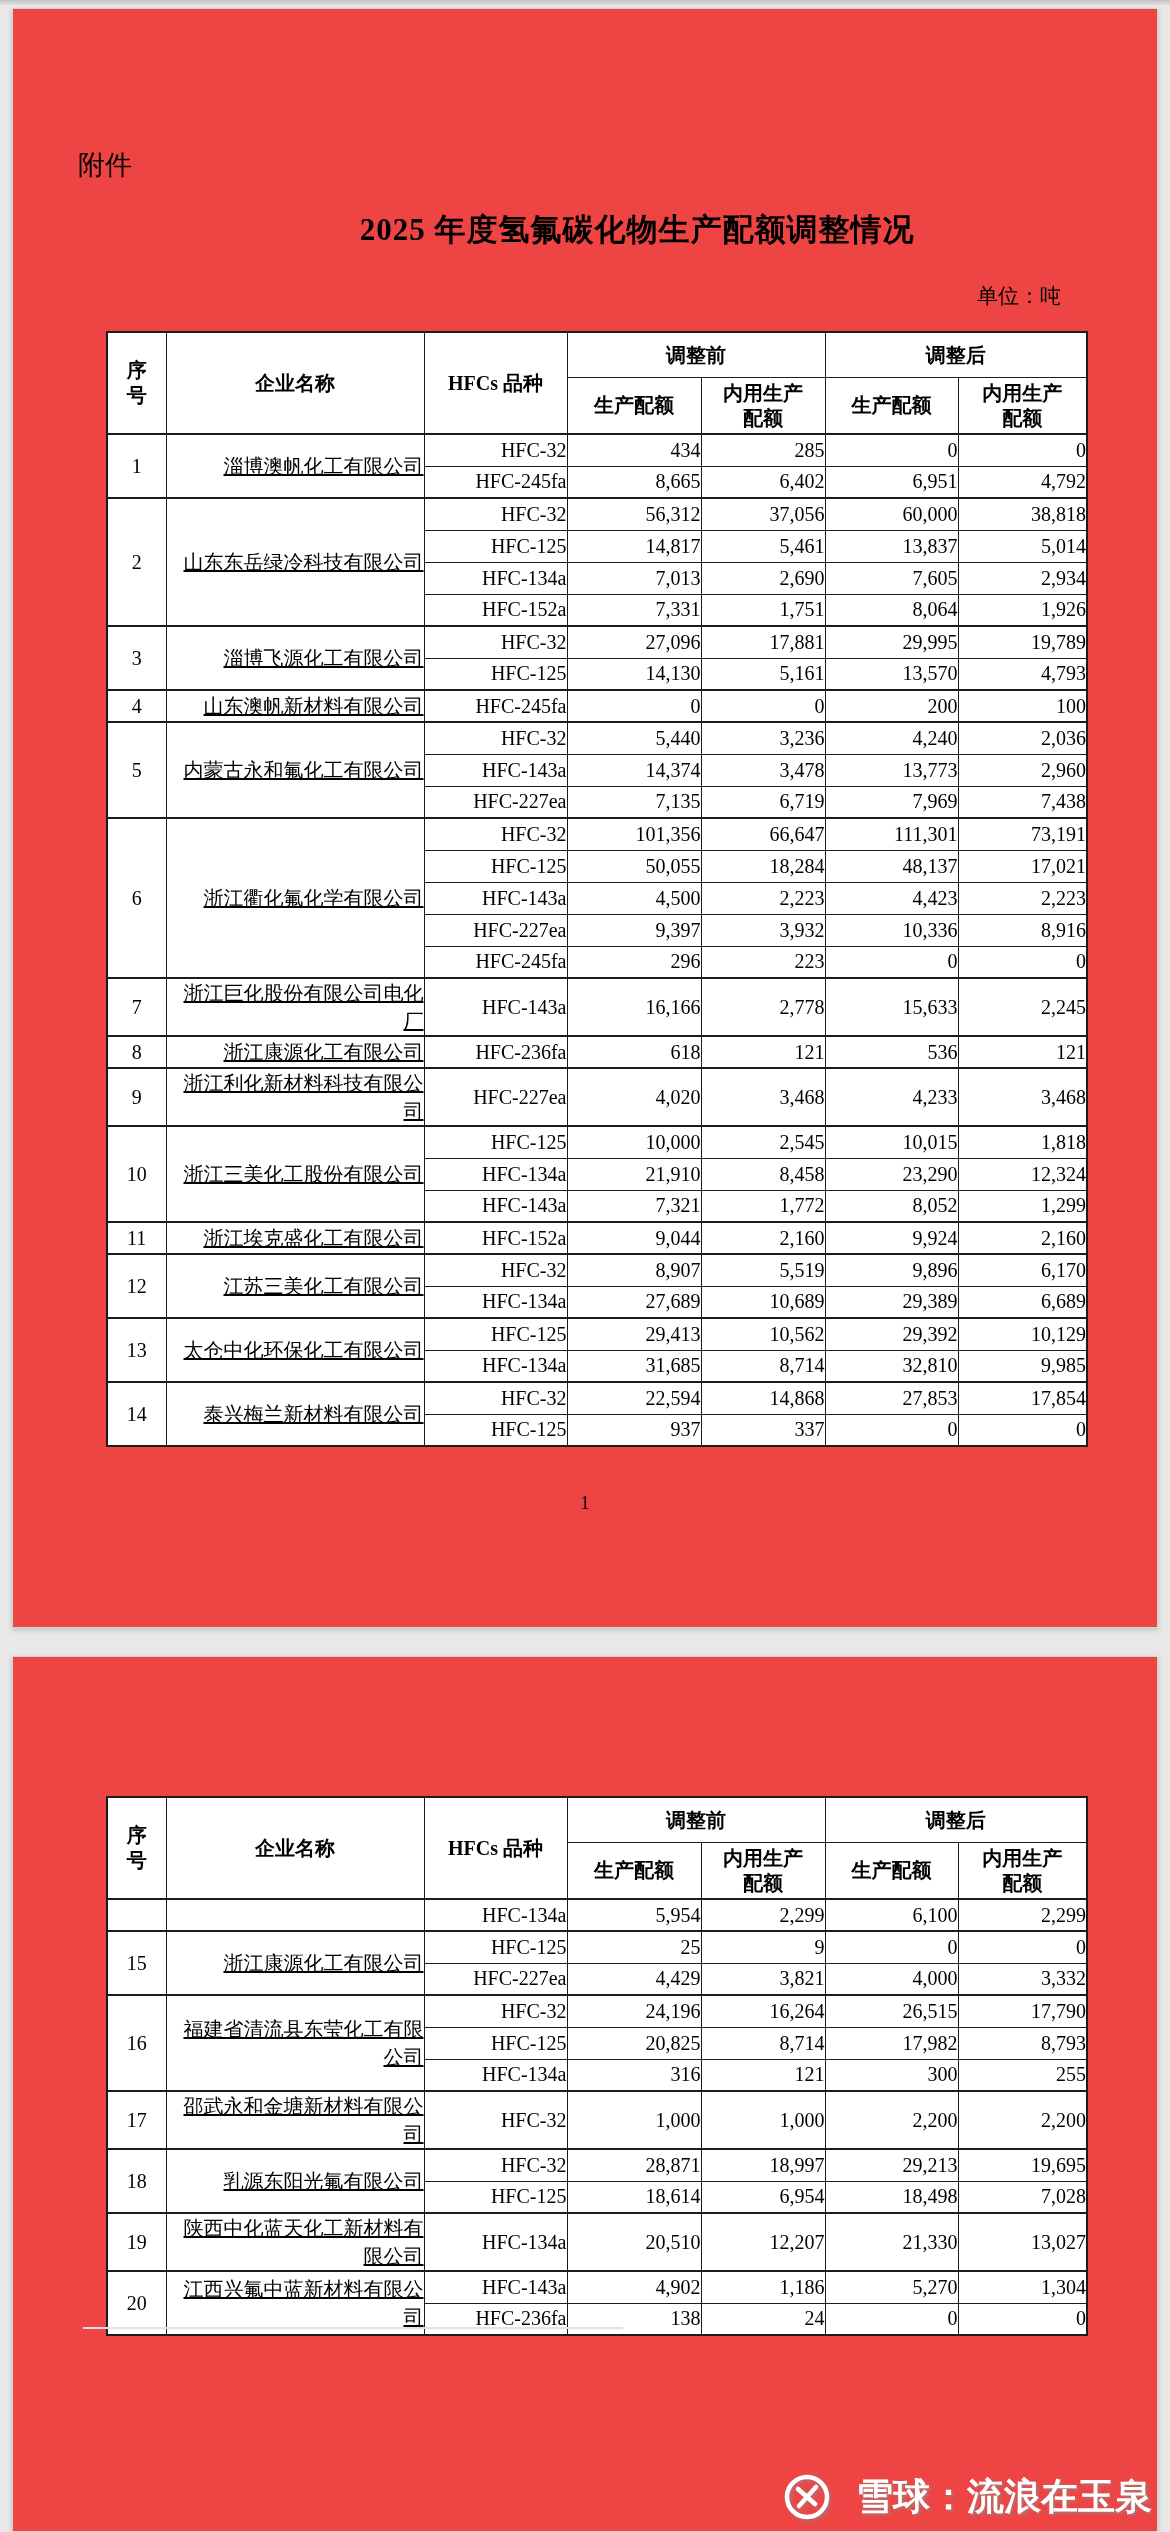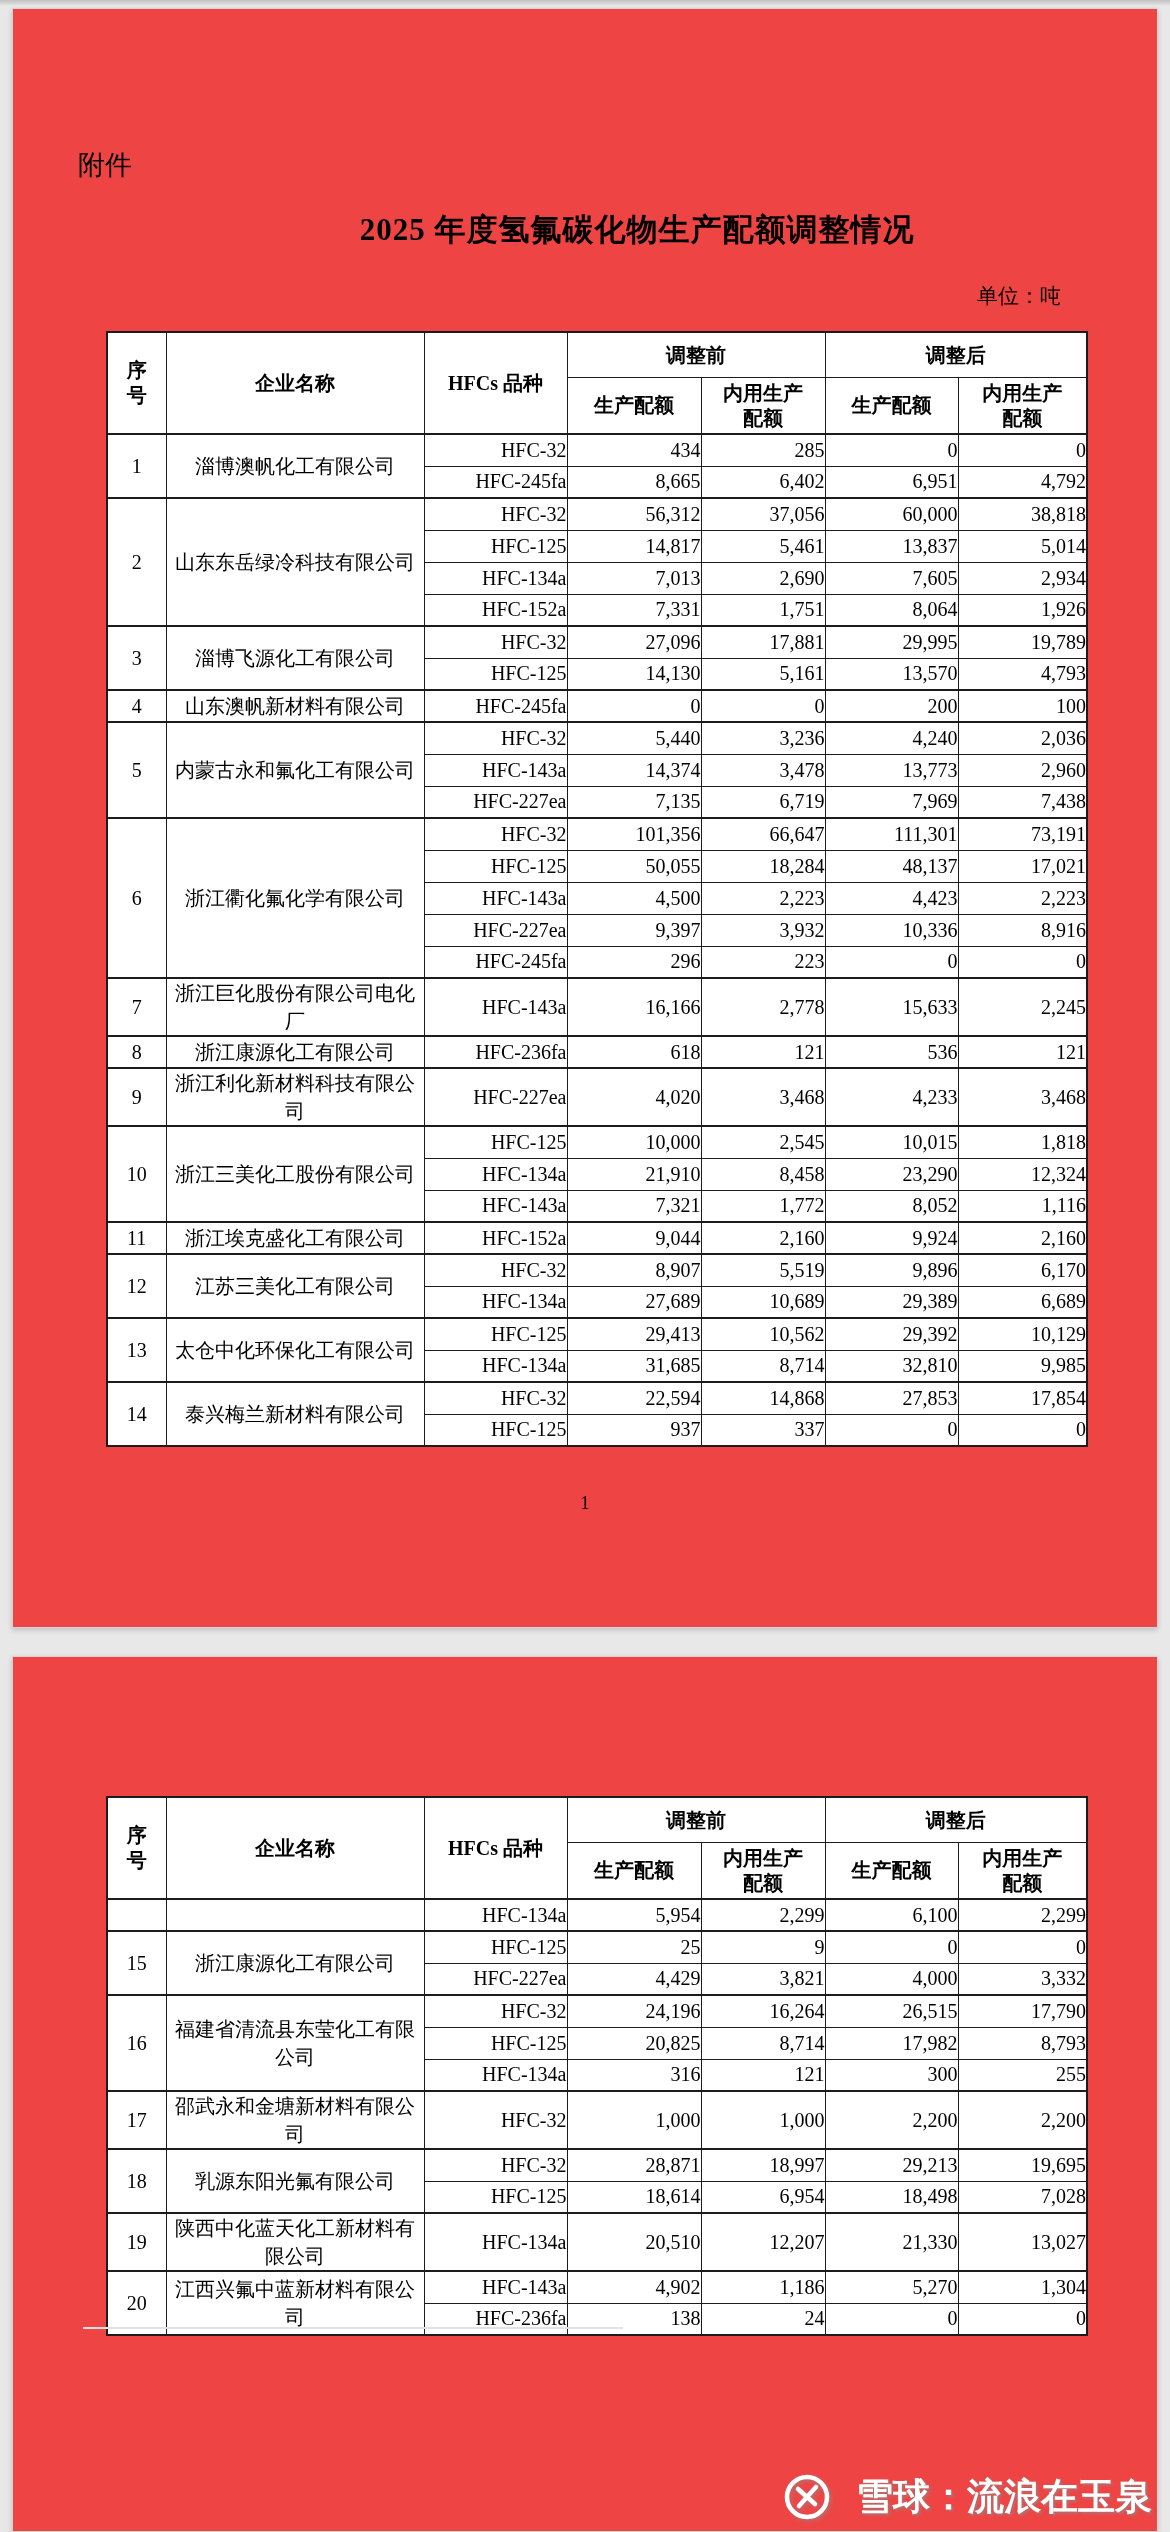--- a/index.html
+++ b/index.html
@@ -42,21 +42,21 @@
   }
   table.quota thead th { font-weight:bold; text-align:center; line-height:1.25; }
   table.quota tr.hrow1 th { height:44px; }
   table.quota tr.hrow2 th { height:55px; }
   table.quota thead tr.hrow2 th, table.quota th[rowspan] { border-bottom:2px solid #1c1c1c; }
   th.h-index { white-space:pre-line; }
   th.h-internal { white-space:pre-line; }
   table.quota tbody tr { height:32px; }
   table.quota tbody tr.group-start td { border-top:2px solid #1c1c1c; }
   td.c-index { text-align:center; }
-  td.c-company { text-align:center; padding:2px 24px; line-height:28px; }
+  td.c-company { text-align:right; padding:2px 24px; line-height:28px;text-decoration:underline; }
   td.c-species { text-align:right; padding:2px 4px; }
   td.c-num { text-align:right; padding:2px 14px 2px 2px; }
 
   .fold-line { position:absolute; left:70px; top:670px; width:540px; height:2px; background:#e2e2e2; }
 
   .watermark {
     position:absolute; right:18px; bottom:10px; z-index:5;
     display:flex; align-items:center; gap:24px;
     font-family:"Liberation Sans","DejaVu Sans",sans-serif;
     font-size:37px; font-weight:bold; color:#ffffff;
@@ -274,21 +274,21 @@
             <td class="c-num">21,910</td>
             <td class="c-num">8,458</td>
             <td class="c-num">23,290</td>
             <td class="c-num">12,324</td>
           </tr>
           <tr>
             <td class="c-species">HFC-143a</td>
             <td class="c-num">7,321</td>
             <td class="c-num">1,772</td>
             <td class="c-num">8,052</td>
-            <td class="c-num">1,116</td>
+            <td class="c-num">1,299</td>
           </tr>
           <tr class="group-start">
             <td class="c-index" rowspan="1">11</td>
             <td class="c-company" rowspan="1">浙江埃克盛化工有限公司</td>
             <td class="c-species">HFC-152a</td>
             <td class="c-num">9,044</td>
             <td class="c-num">2,160</td>
             <td class="c-num">9,924</td>
             <td class="c-num">2,160</td>
           </tr>

